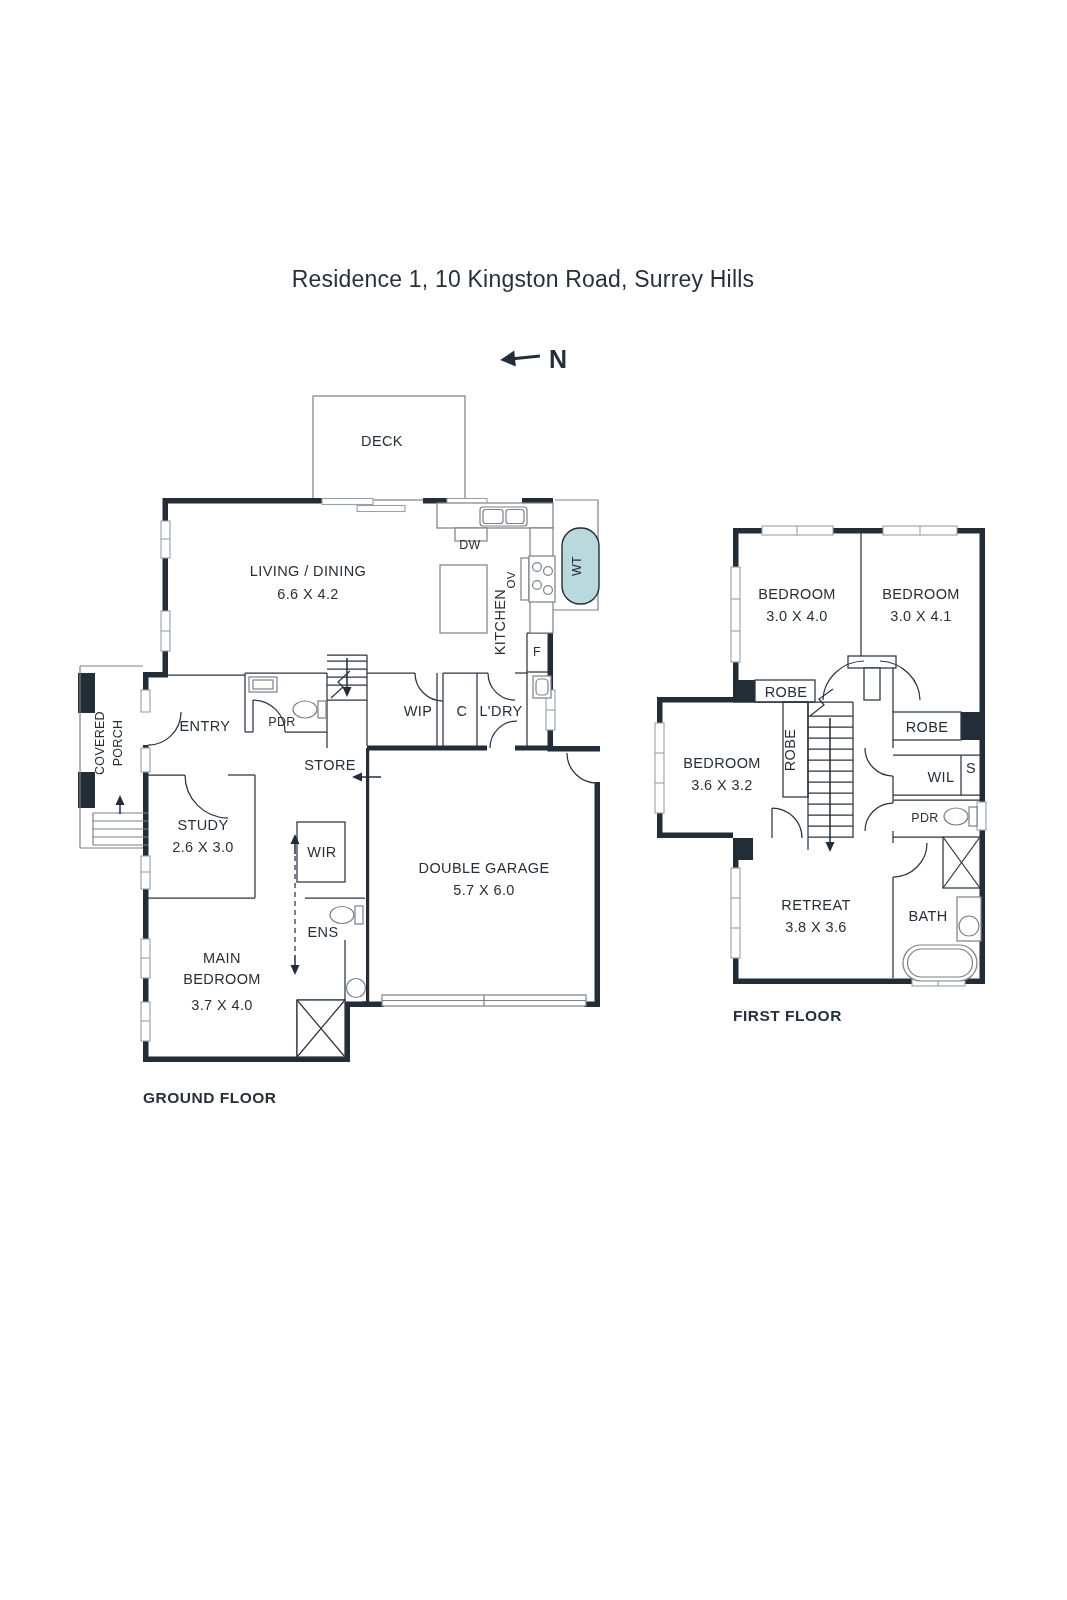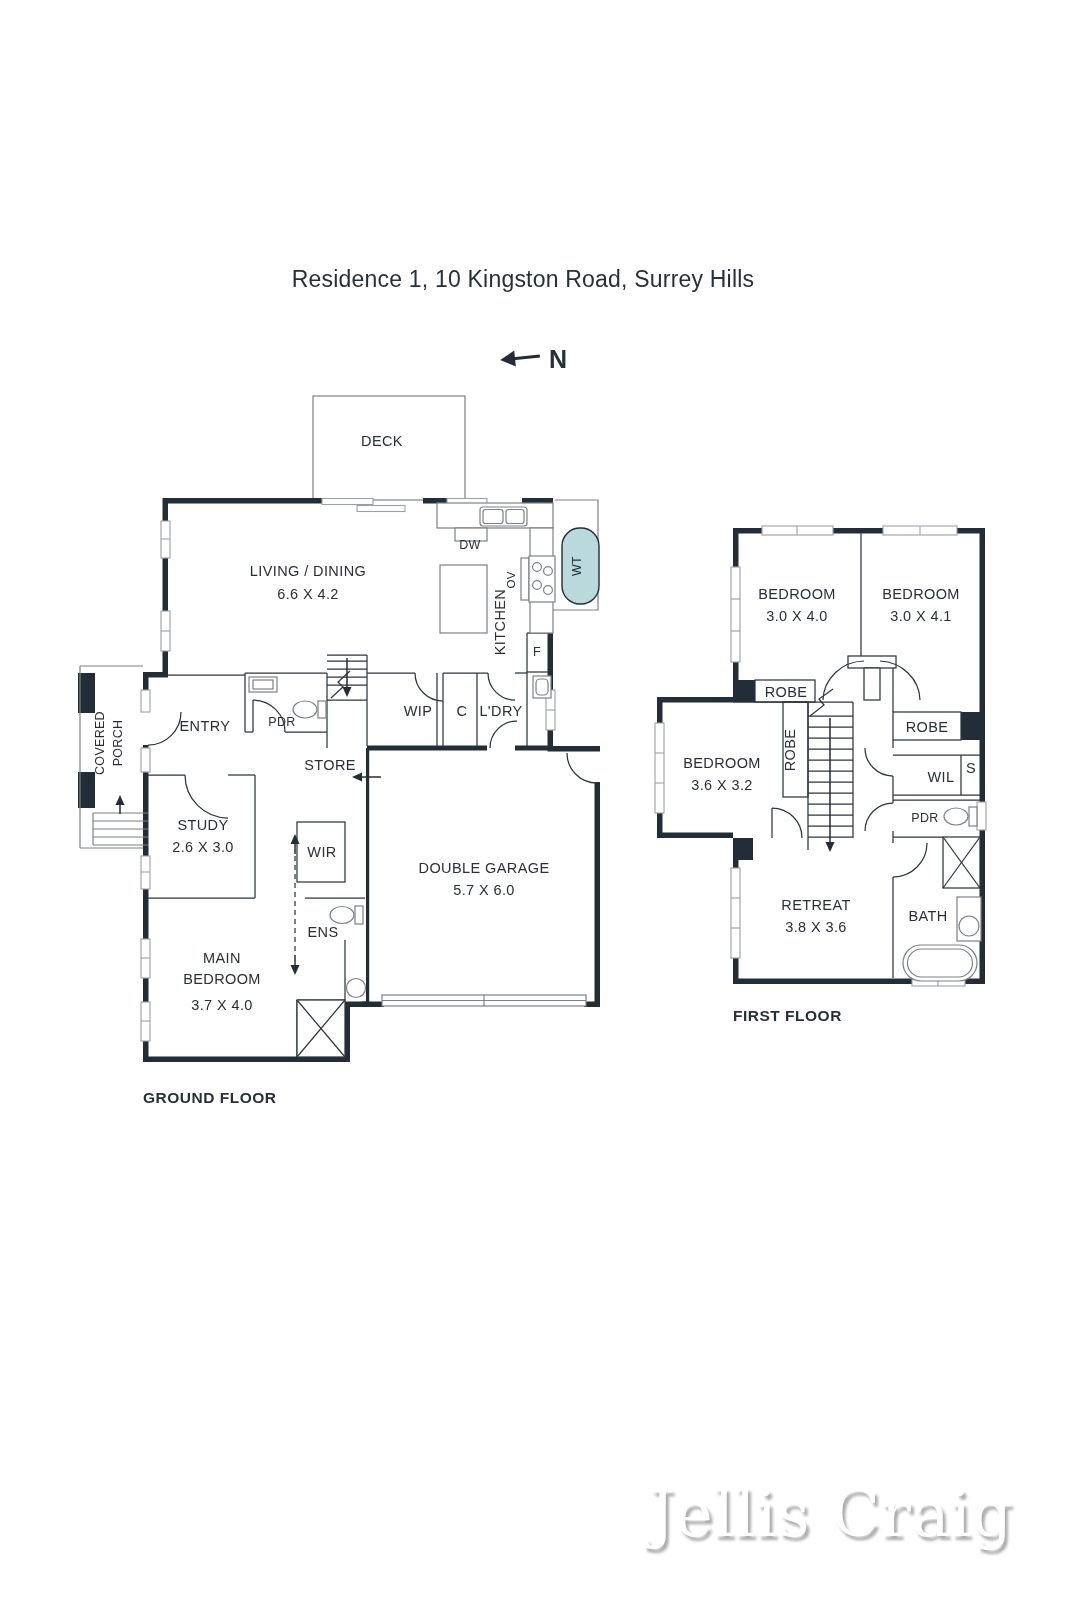--- a/index.html
+++ b/index.html
@@ -421,14 +421,13 @@
     <text class="lbl" x="941" y="782" text-anchor="middle">WIL</text>
     <text class="lbl" x="971" y="773" text-anchor="middle">S</text>
     <text class="sm" x="925" y="822" text-anchor="middle">PDR</text>
     <text class="lbl" x="816" y="910" text-anchor="middle">RETREAT</text>
     <text class="lbl" x="816" y="932" text-anchor="middle">3.8 X 3.6</text>
     <text class="lbl" x="928" y="921" text-anchor="middle">BATH</text>
     <text class="floorlbl" x="733" y="1021">FIRST FLOOR</text>
   </g>
 </svg>
 
-<div class="watermark">Jellis Craig</div>
 </div>
 
 </body></html>

